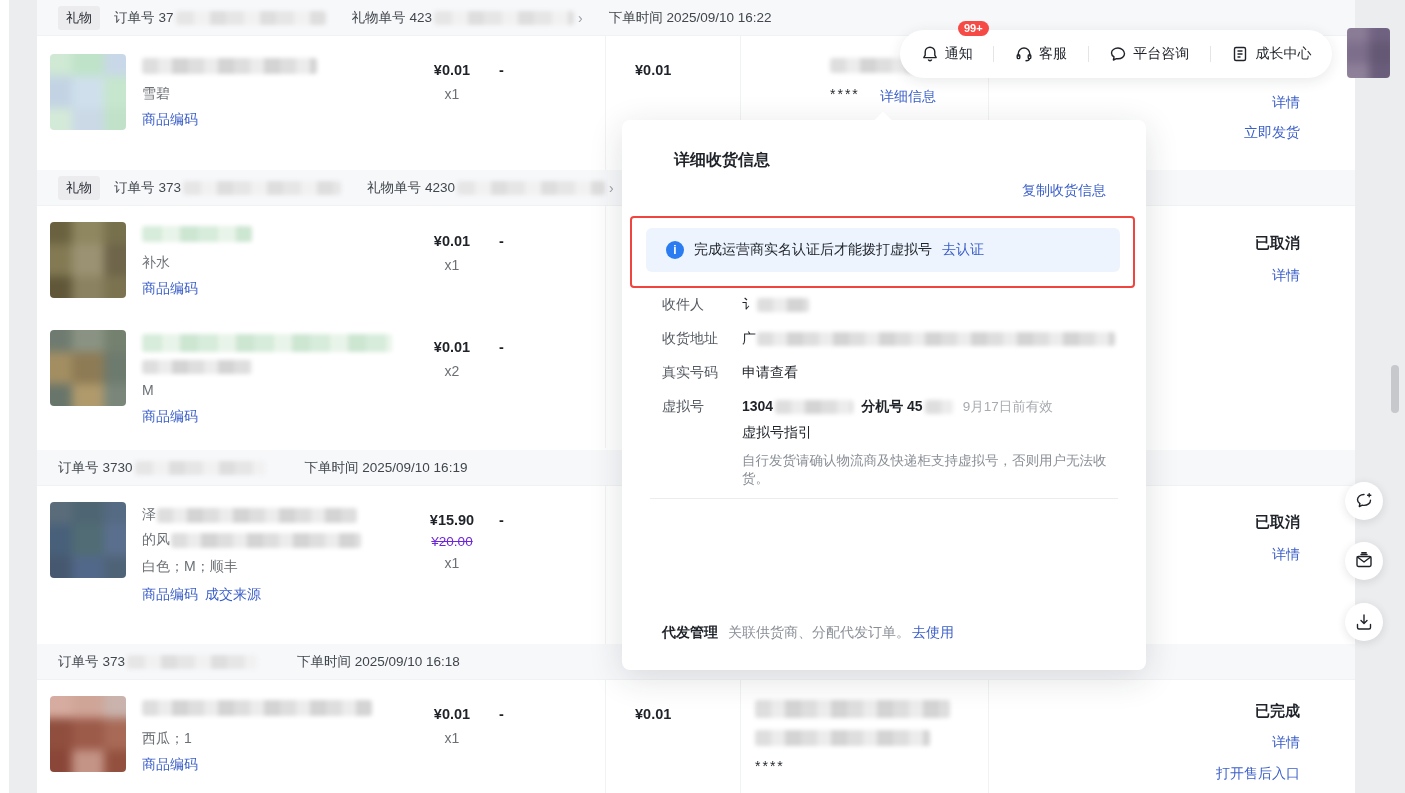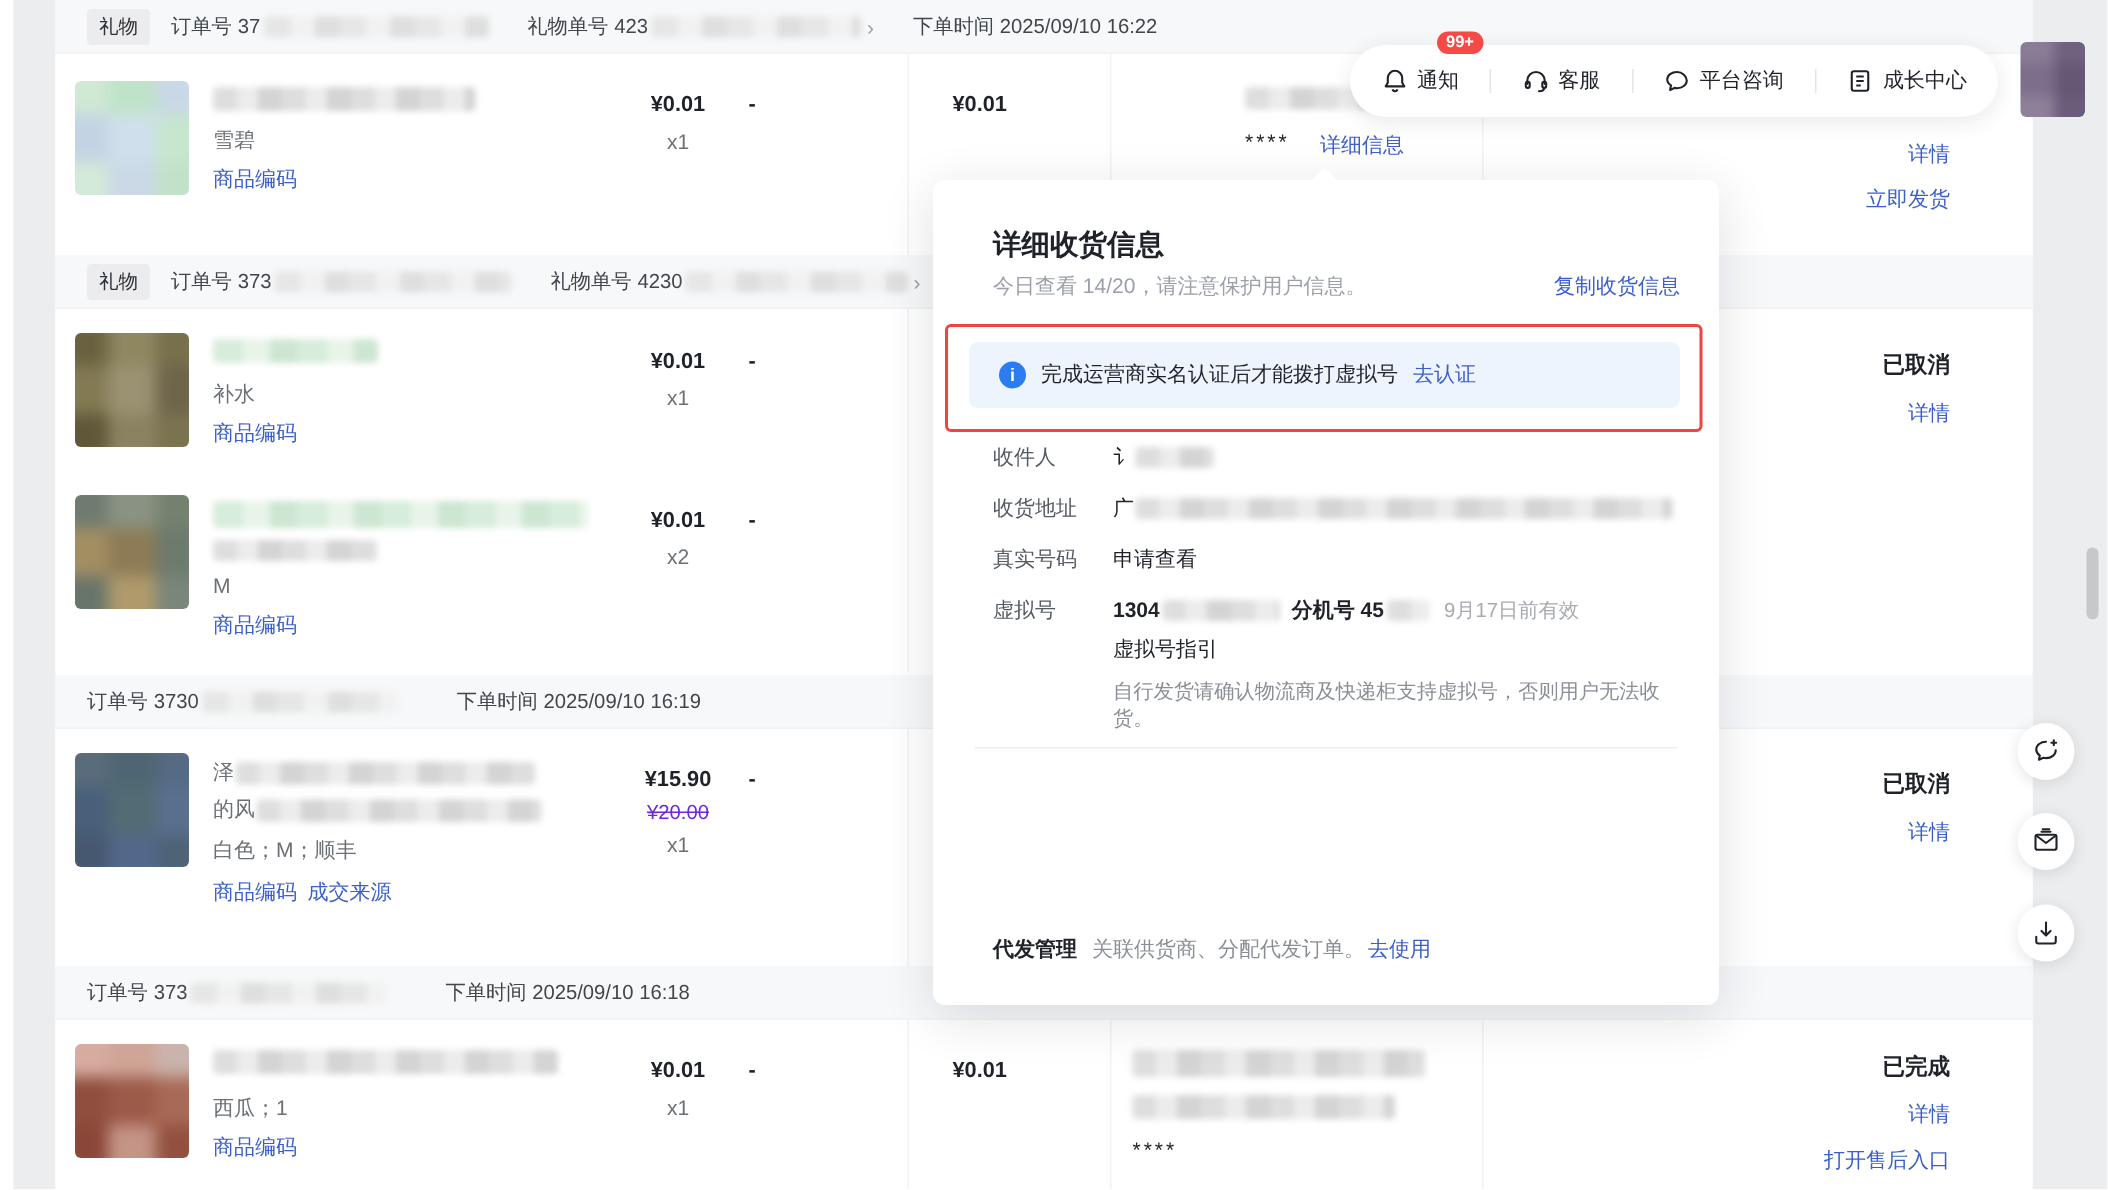--- a/index.html
+++ b/index.html
@@ -45,23 +45,23 @@
   .pill .item{display:flex;align-items:center;gap:6px;font-size:14px;color:#1f2329;cursor:pointer;}
   .pill .div{width:1px;height:16px;background:#e4e5e8;}
   .badge99{position:absolute;left:58px;top:-9px;background:#f54a45;color:#fff;font-size:11px;font-weight:bold;border-radius:9px;padding:2px 6px;line-height:11px;}
   .avatar{position:absolute;left:1347px;top:28px;width:43px;height:50px;border-radius:4px;overflow:hidden;z-index:40;}
   .avatar .mzv{position:absolute;inset:-8px;display:grid;grid-template-columns:1fr 1fr;grid-template-rows:1fr 1fr 1fr;filter:blur(4px);}
   .avatar .mzv div:nth-child(1){background:#8a7b96}.avatar .mzv div:nth-child(2){background:#6f6180}.avatar .mzv div:nth-child(3){background:#7d6f8c}.avatar .mzv div:nth-child(4){background:#645874}.avatar .mzv div:nth-child(5){background:#8e8099}.avatar .mzv div:nth-child(6){background:#6a5d7b}
 
   
   .popup{position:absolute;left:622px;top:120px;width:524px;height:550px;background:#fff;border-radius:8px;box-shadow:0 8px 34px rgba(31,35,41,.14);z-index:30;}
   .popup .caret{position:absolute;top:-6px;left:255px;width:12px;height:12px;background:#fff;transform:rotate(45deg);}
-  .popup .title{position:absolute;left:40px;top:30px;font-size:19px;font-weight:bold;}
+  .popup .title{position:absolute;left:52px;top:30px;font-size:16px;font-weight:bold;}
   .popup .subtitle{position:absolute;left:40px;top:62px;font-size:14px;color:#9ba0a8;}
-  .popup .copy{position:absolute;right:26px;top:62px;text-align:right;}
+  .popup .copy{position:absolute;right:40px;top:62px;text-align:right;}
   .redbox{position:absolute;left:8px;top:96px;width:505px;height:72px;border:2px solid #f0443f;border-radius:4px;box-sizing:border-box;}
   .banner{position:absolute;left:14px;top:10px;right:13px;height:44px;background:#edf4fe;border-radius:6px;display:flex;align-items:center;padding-left:20px;box-sizing:border-box;gap:10px;}
   .iicon{width:18px;height:18px;border-radius:50%;background:#2a7cf0;color:#fff;font-size:12px;font-weight:bold;display:flex;align-items:center;justify-content:center;font-style:normal;flex:0 0 auto;}
   .banner .btxt{font-size:14px;color:#1f2329;font-weight:500;}
   .frow{position:absolute;left:40px;font-size:14px;color:#555b63;}
   .fval{position:absolute;left:120px;font-size:14px;color:#1f2329;}
   .gray-note{color:#8a8f96;font-size:13.5px;}
   .valid{color:#a7abb0;font-size:13.5px;margin-left:10px;}
   .pdiv{position:absolute;left:28px;right:28px;top:378px;height:1px;background:#ececee;}
   .toolhead{position:absolute;left:40px;top:404px;font-size:14.5px;font-weight:bold;}
@@ -283,21 +283,20 @@
     <div class="abs statuscol" style="left:951px;top:0;width:312px;">
       <div class="status" style="margin-top:22px;">已完成</div>
       <div class="link" style="margin-top:13px;">详情</div>
       <div class="link" style="margin-top:13px;">打开售后入口</div>
     </div>
   </div>
 
   <div class="popup">
     <div class="caret"></div>
     <div class="title">详细收货信息</div>
-    <div class="subtitle">今日查看 14/20，请注意保护用户信息。</div>
     <span class="link copy">复制收货信息</span>
     <div class="redbox">
       <div class="banner">
         <i class="iicon">i</i>
         <span class="btxt">完成运营商实名认证后才能拨打虚拟号</span>
         <span class="link">去认证</span>
       </div>
     </div>
     <span class="frow" style="top:176px;">收件人</span>
     <span class="fval" style="top:176px;"><span>讠</span><span class="blur" style="width:52px;height:14px;margin-left:1px;"></span></span>

